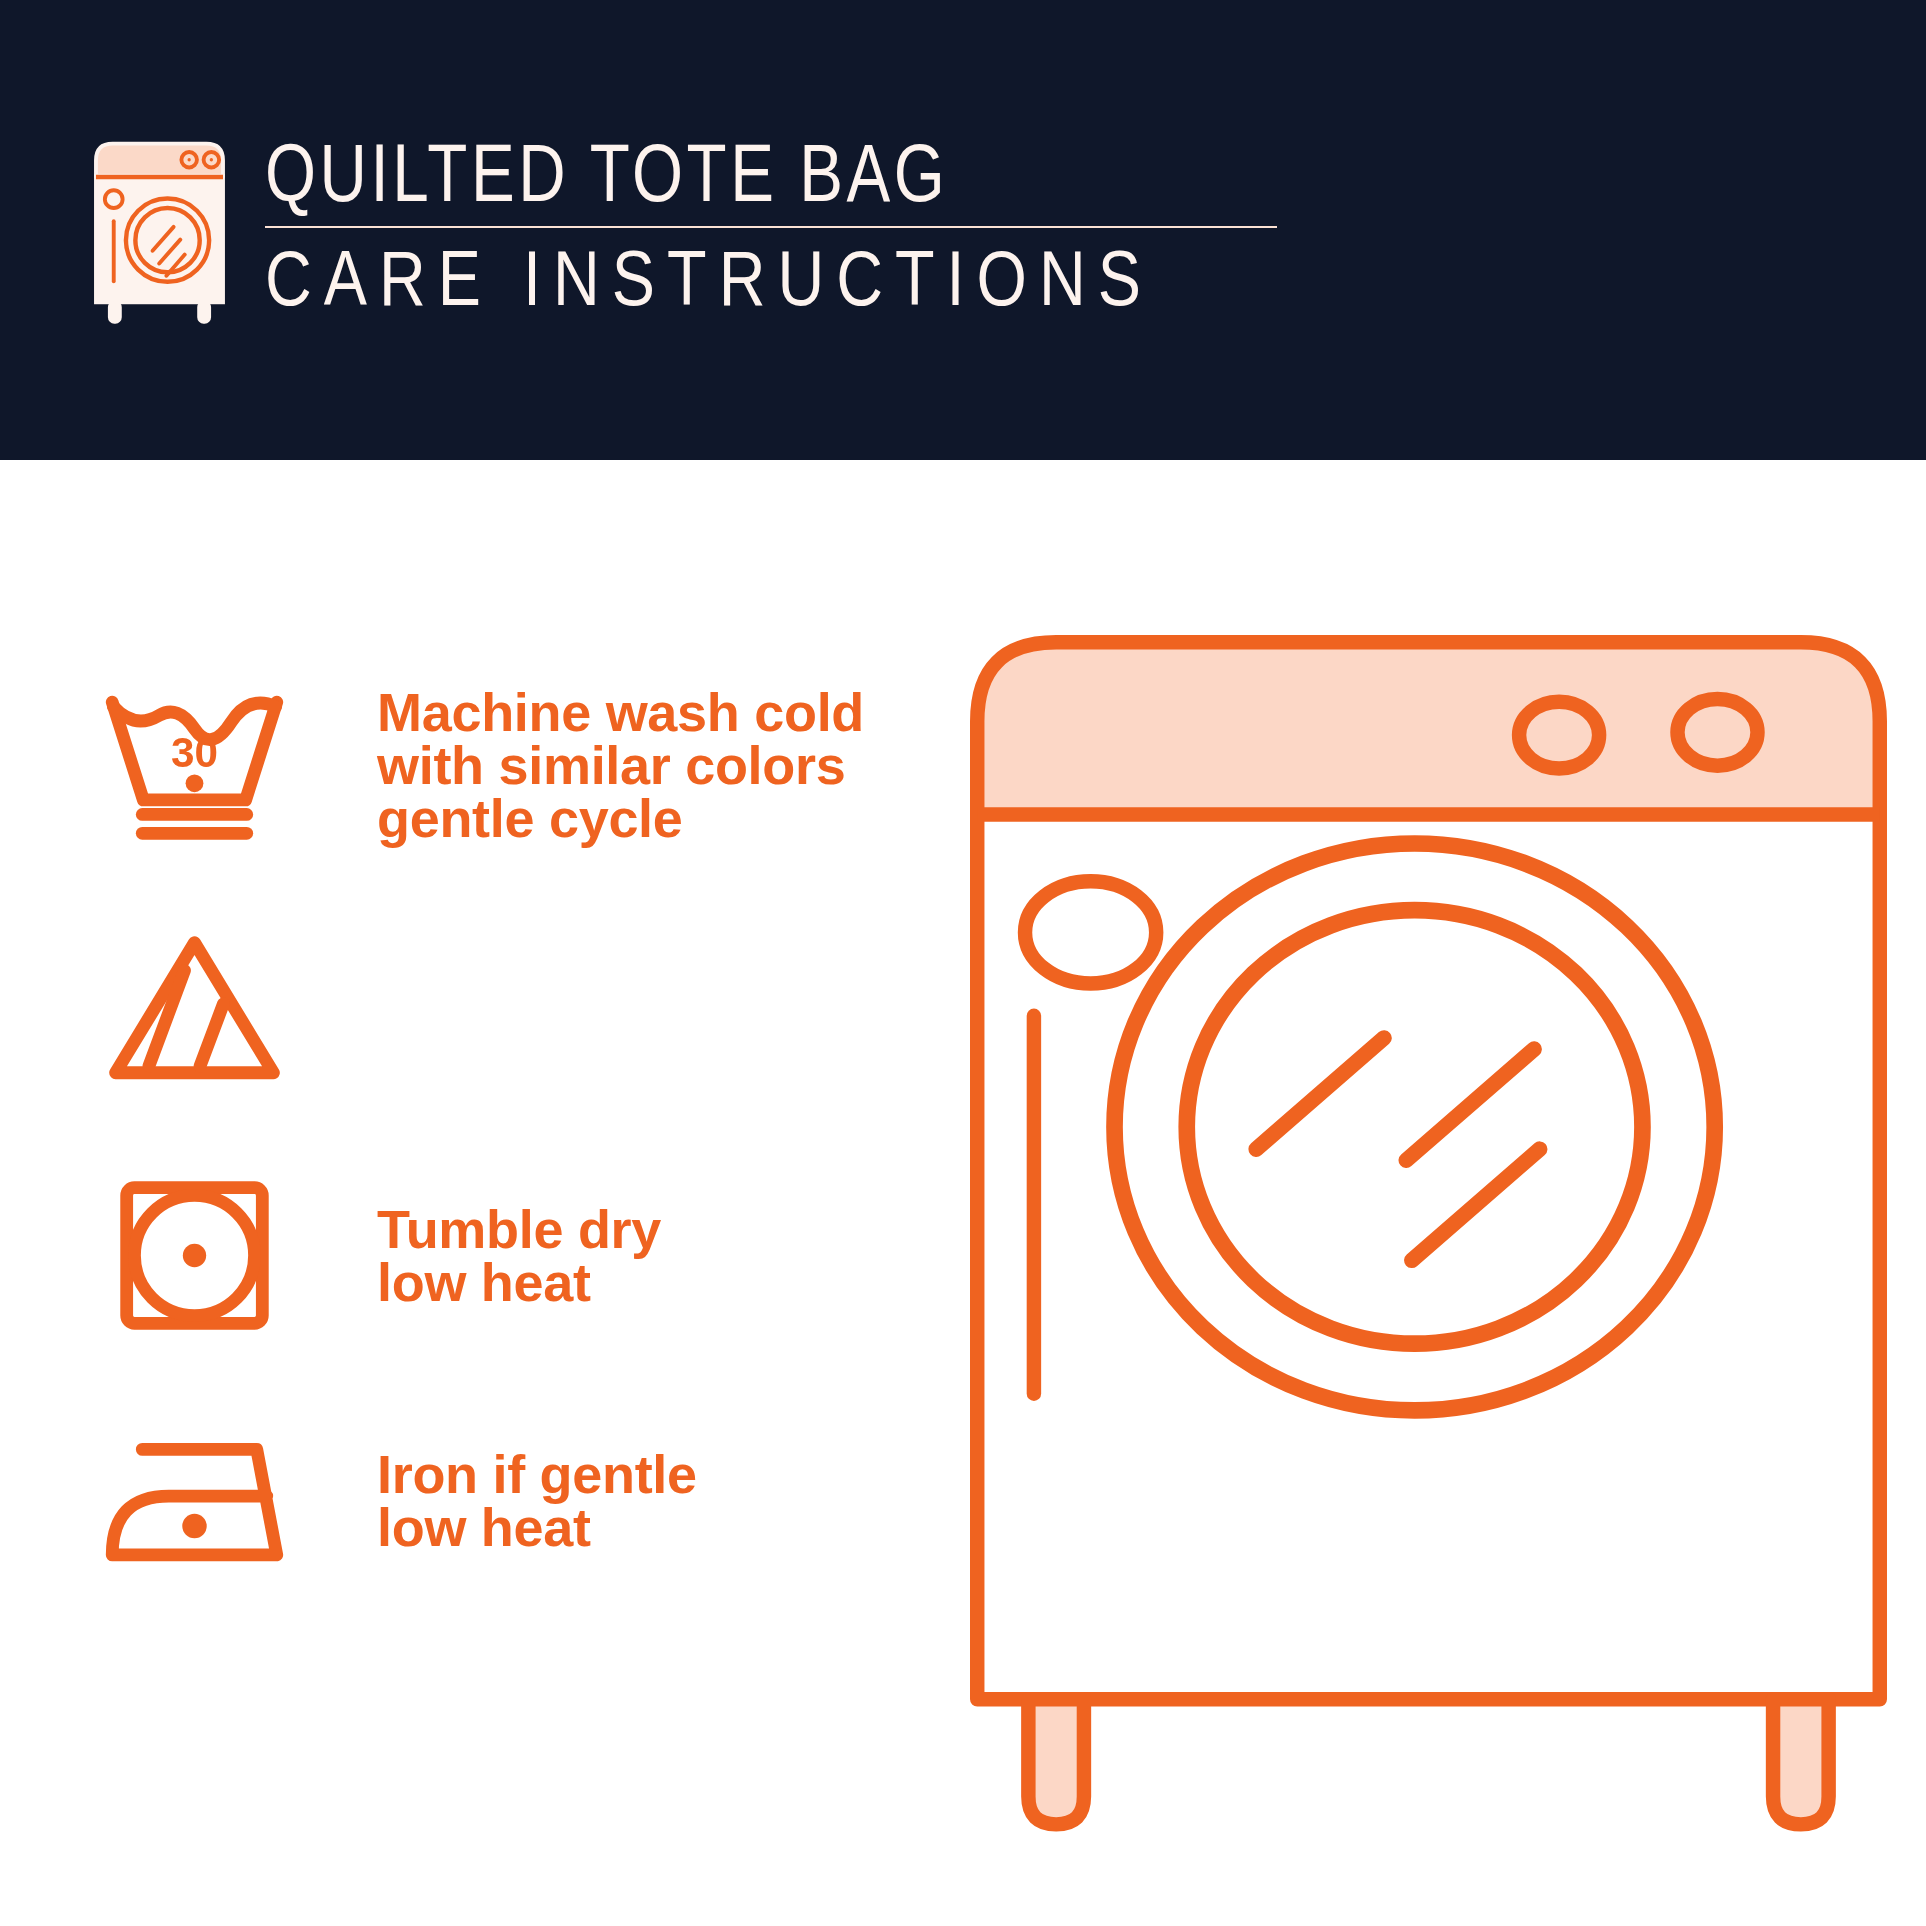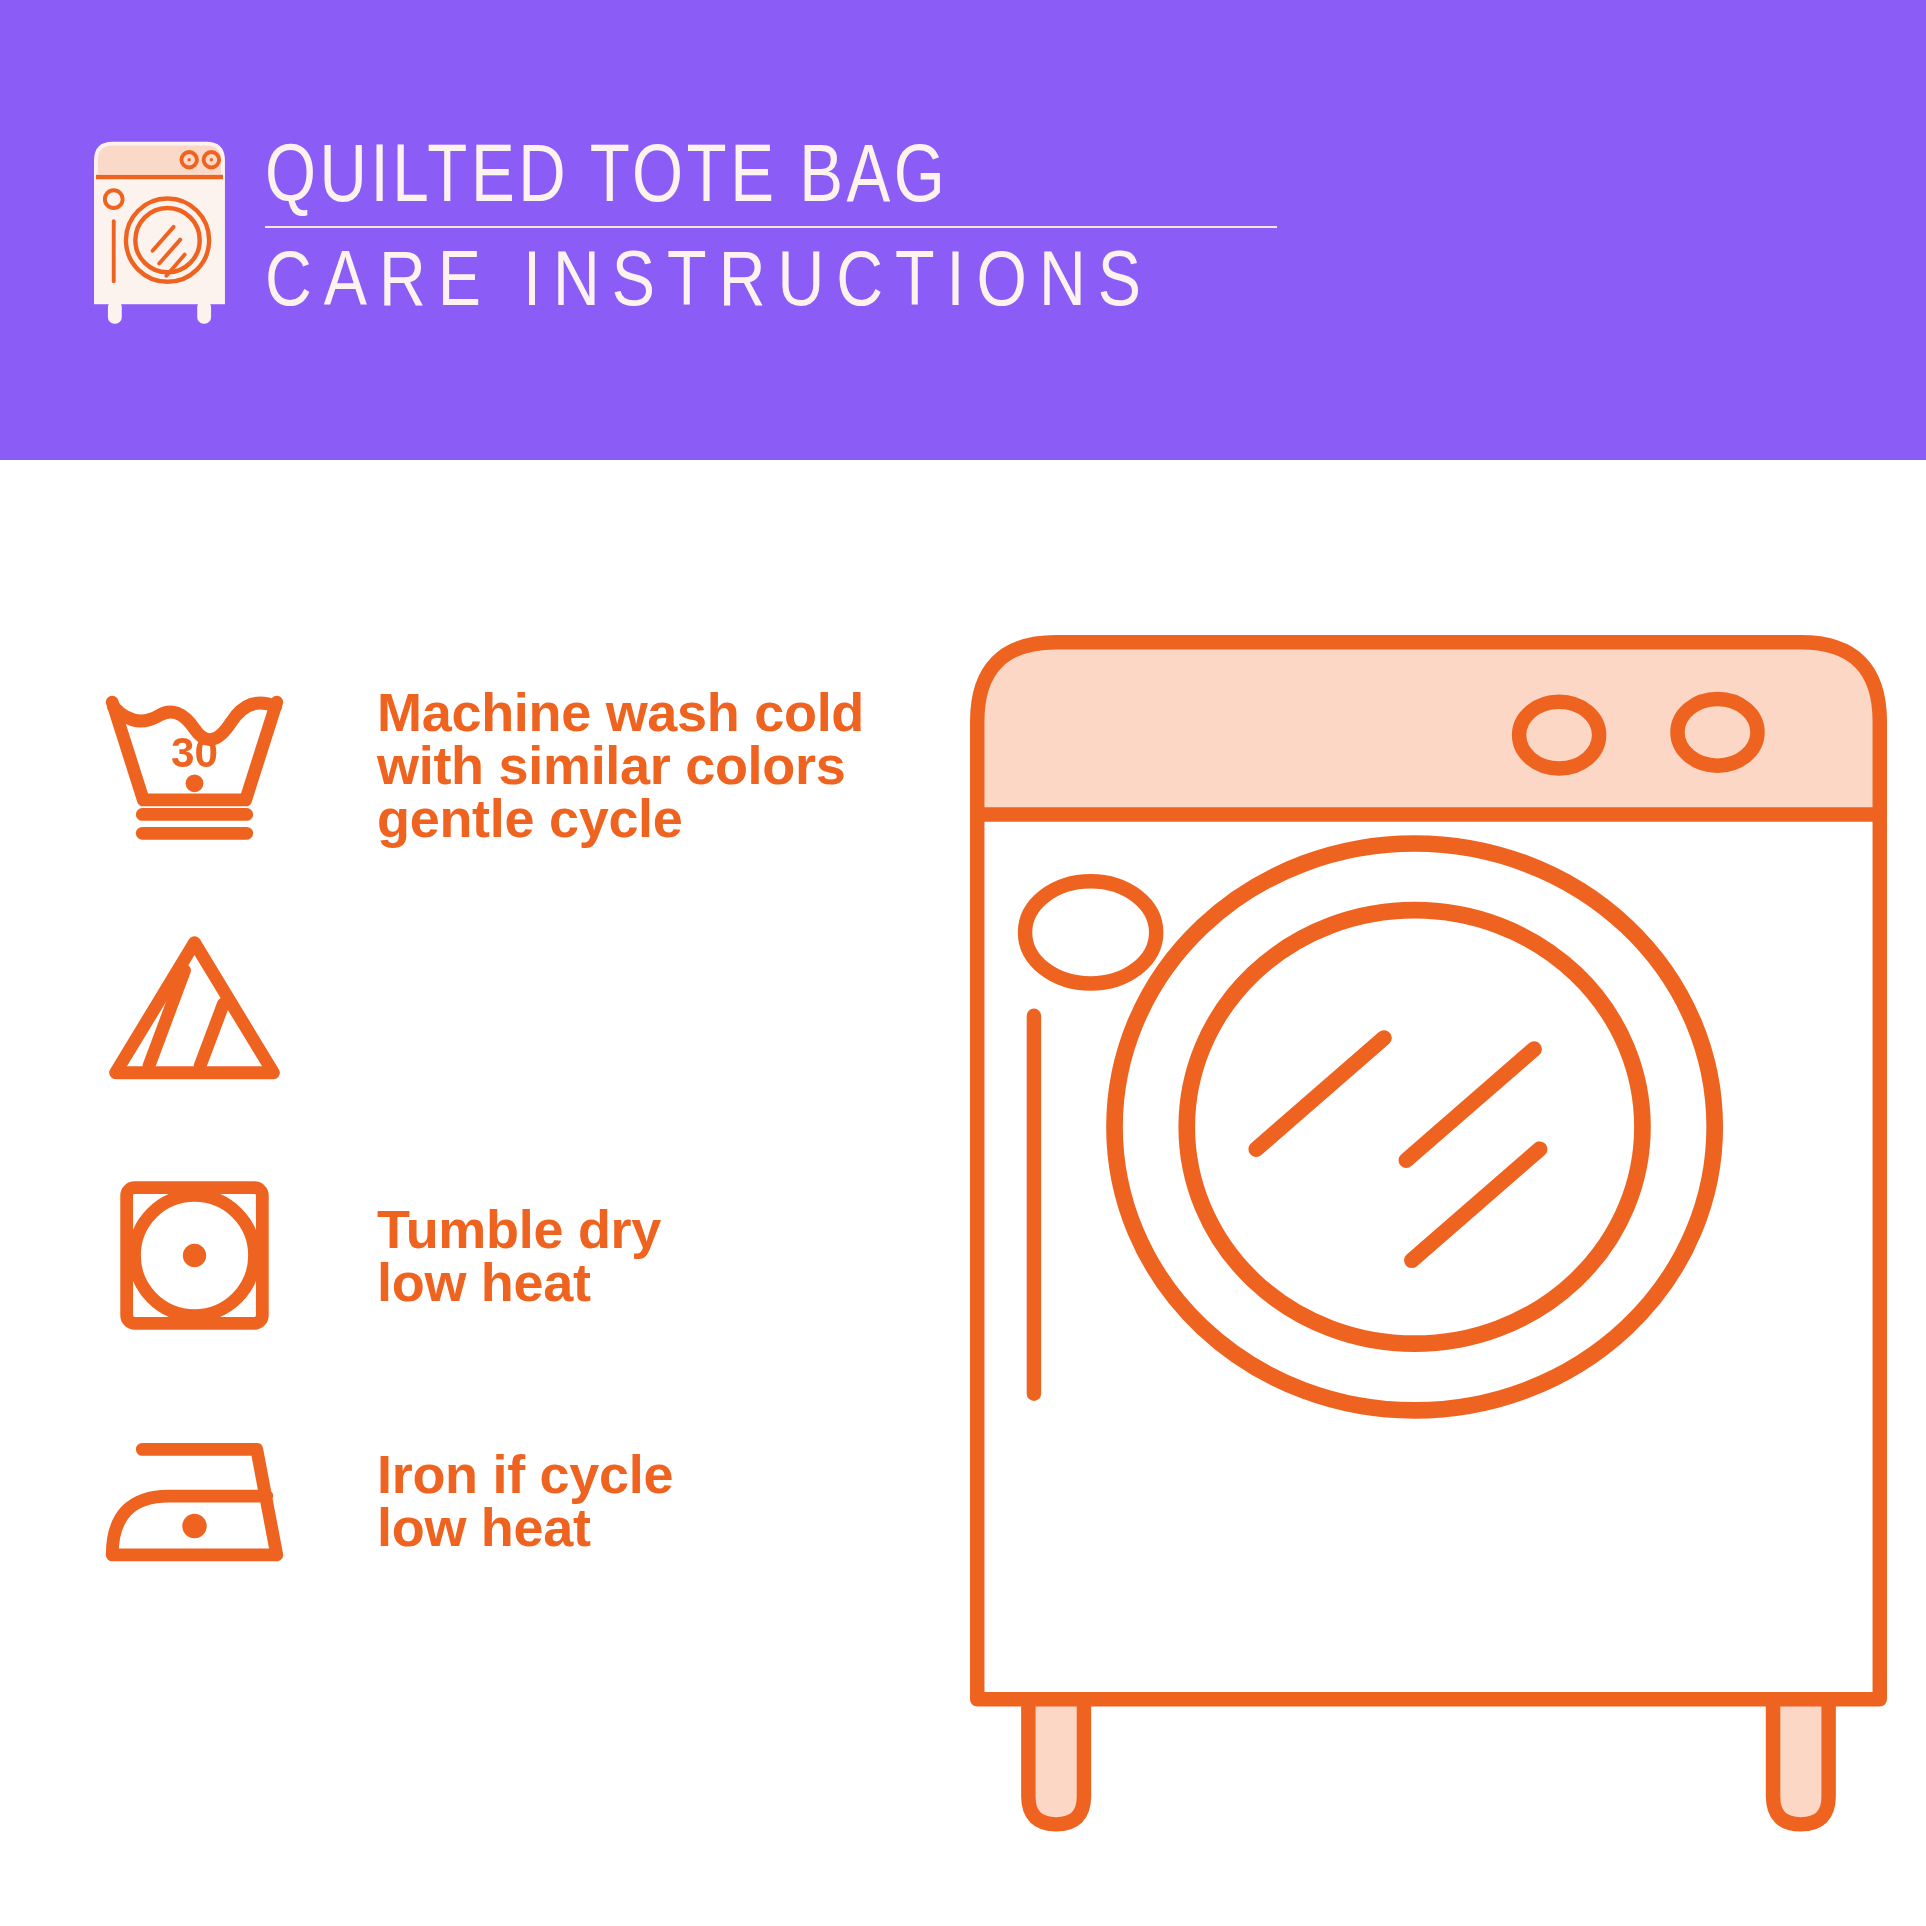--- a/index.html
+++ b/index.html
@@ -15,21 +15,21 @@
     overflow: hidden;
     position: relative;
   }
 
   
   .header {
     position: absolute;
     left: 0; top: 0;
     width: 1926px;
     height: 460px;
-    background: #8b5cf6;
+    background: #0f172a;
   }
   .header-inner {
     position: absolute;
     left: 86px;
     top: 131px;
     display: flex;
     align-items: flex-start;
   }
   .header-icon {
     width: 147px;
@@ -213,21 +213,21 @@
 
     <div class="care-row">
       <div class="care-symbol">
         <svg width="189" height="167" viewBox="0 0 340 300" xmlns="http://www.w3.org/2000/svg">
           <g fill="none" stroke="#EF6320" stroke-width="23" stroke-linecap="round" stroke-linejoin="round">
             <path d="M76 58 L282 58 L318 248 L22 248 Q22 142 124 142 L300 142"></path>
           </g>
           <circle cx="170" cy="196" r="22" fill="#EF6320"></circle>
         </svg>
       </div>
-      <div class="care-label">Iron if cycle
+      <div class="care-label">Iron if gentle
 low heat</div>
     </div>
 
   </div>
 
   <div class="machine">
     <svg viewBox="0 0 1740 2300" xmlns="http://www.w3.org/2000/svg">
 
       <path d="M58 230 Q58 88 200 88 L1540 88 Q1682 88 1682 230 L1682 398 L58 398 Z" fill="#FCD7C6"></path>
 

